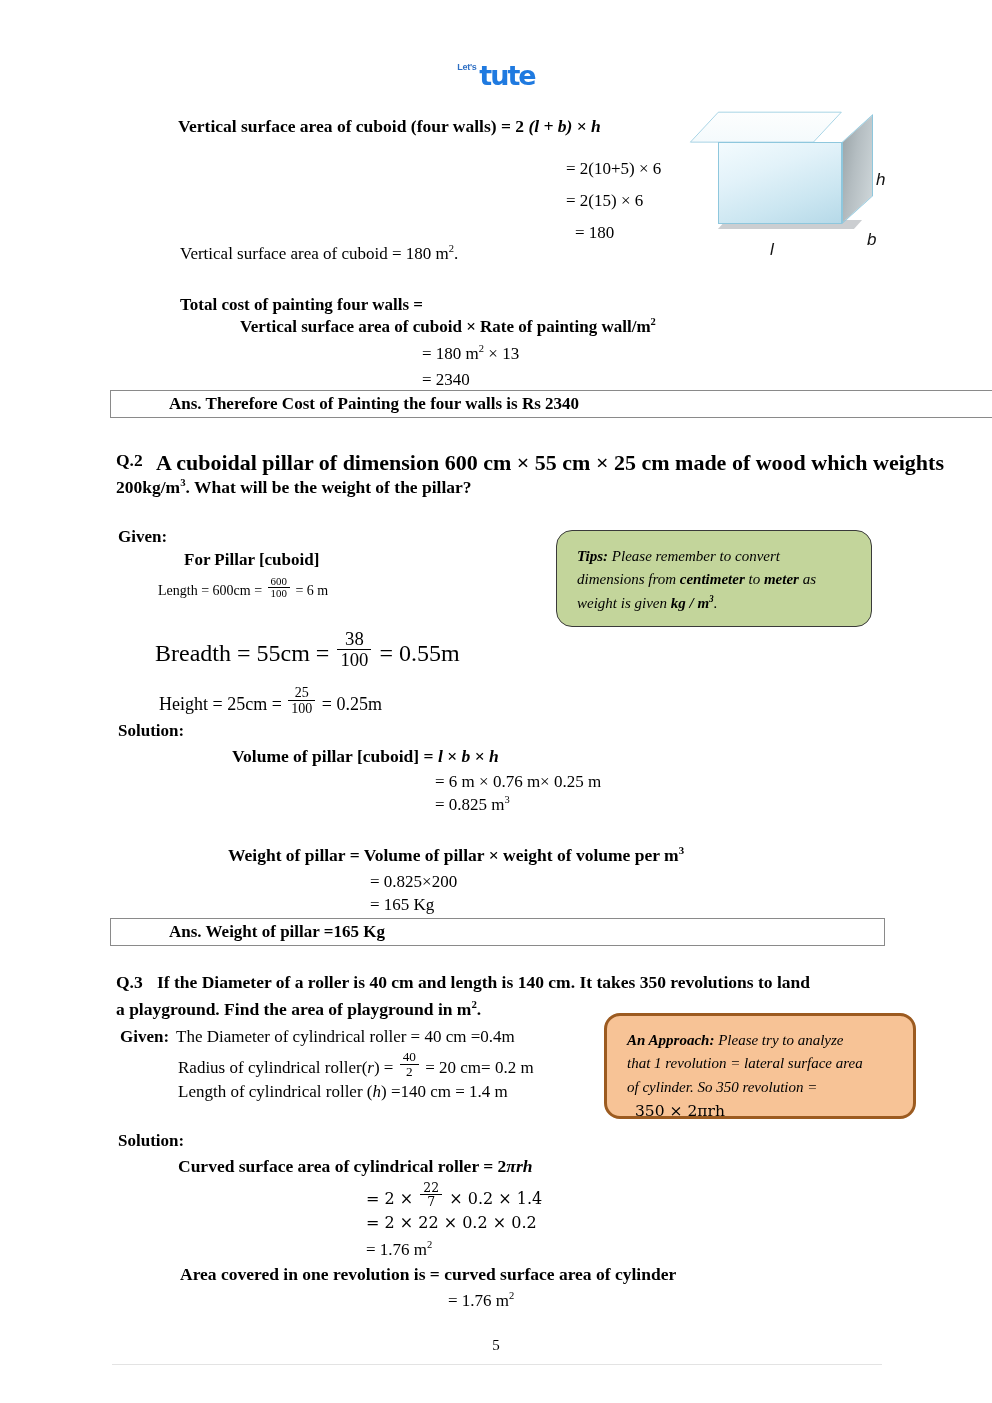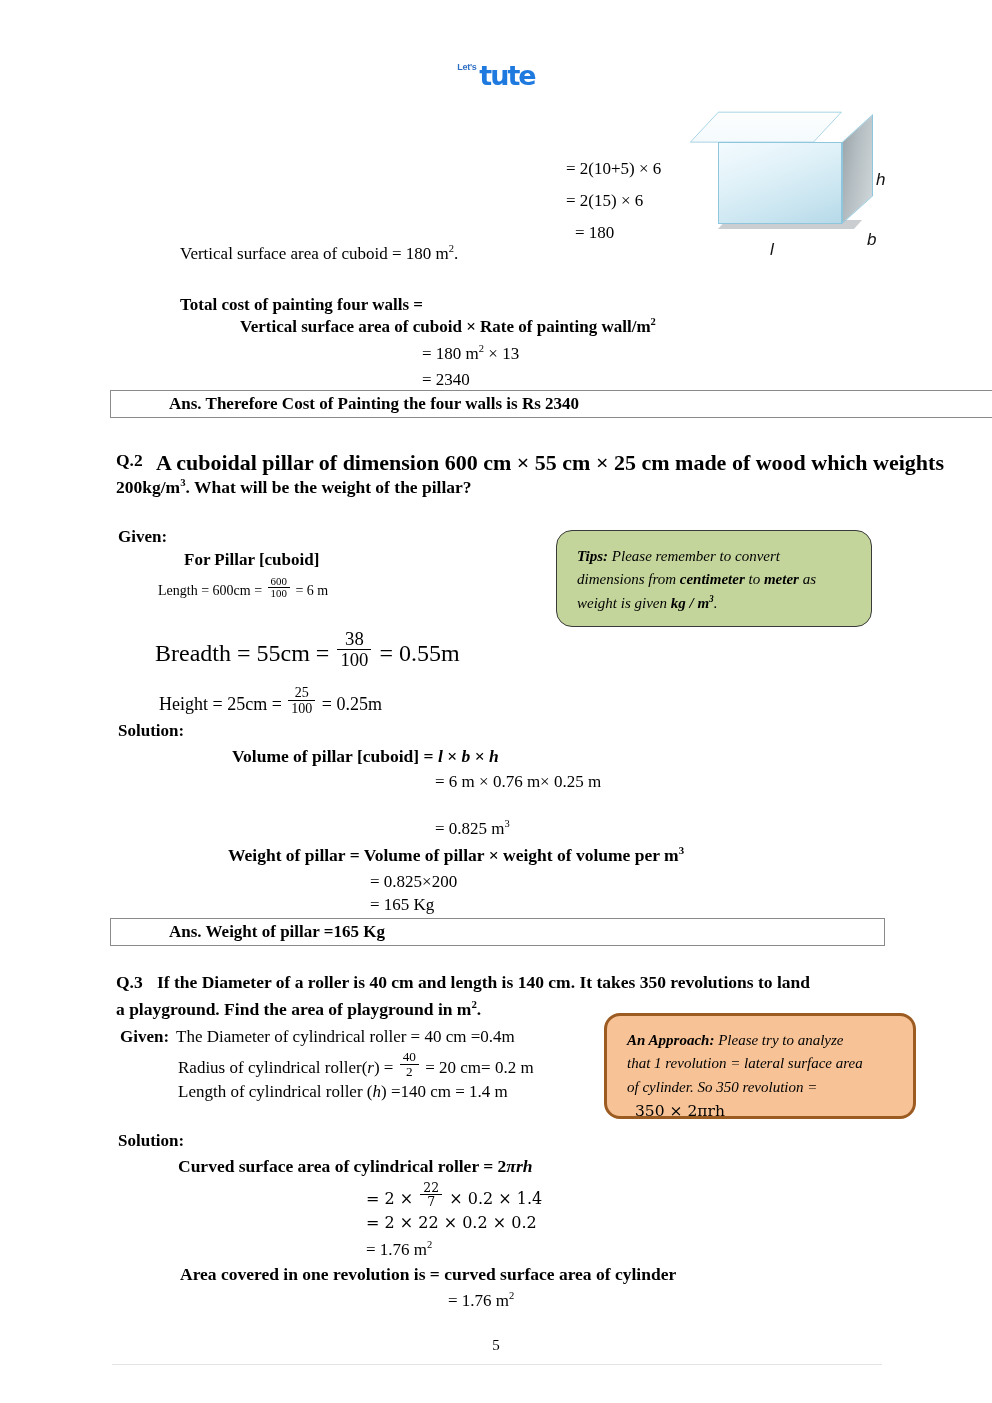--- a/index.html
+++ b/index.html
@@ -214,20 +214,23 @@
 
 <div class="page">
 
   <div class="logo-wrap">
     <div class="logo-inner">
       <span class="logo-lets">Let's</span>
       <span class="logo-tute">tute</span>
     </div>
   </div>
 
+  <div class="t b" style="left:178px; top:118px; font-size:17.5px;">
+    <span>Vertical surface area of cuboid (four walls) = 2 <span class="it" style="font-weight:bold;">(l&nbsp;+&nbsp;b)</span> × <span class="it" style="font-weight:bold;">h</span></span>
+  </div>
 
   <div class="t" style="left:566px; top:160px;">= 2(10+5) × 6</div>
   <div class="t" style="left:566px; top:192px;">= 2(15) × 6</div>
   <div class="t" style="left:575px; top:224px;">= 180</div>
 
   <div class="t" style="left:180px; top:245px;">Vertical surface area of cuboid = 180&nbsp;m<sup>2</sup>.</div>
 
   <div class="t b" style="left:180px; top:296px;">Total cost of painting four walls =</div>
   <div class="t b" style="left:240px; top:318px;">Vertical surface area of cuboid × Rate of painting wall/m<sup>2</sup></div>
   <div class="t" style="left:422px; top:345px;">= 180 m<sup>2</sup> × 13</div>
@@ -291,21 +294,21 @@
     </div>
     <div>
       <span>weight is given </span><b>kg / m<sup>3</sup></b><span>.</span>
     </div>
   </div>
 
   <div class="t b" style="left:118px; top:722px;">Solution:</div>
 
   <div class="t b" style="left:232px; top:748px; font-size:17.5px;">Volume of pillar [cuboid] = <span class="it">l</span> × <span class="it">b</span> × <span class="it">h</span></div>
   <div class="t" style="left:435px; top:773px;">= 6 m × 0.76 m× 0.25 m</div>
-  <div class="t" style="left:435px; top:796px;margin-top:24px;">= 0.825 m<sup>3</sup></div>
+  <div class="t" style="left:435px; top:796px;">= 0.825 m<sup>3</sup></div>
 
   <div class="t b" style="left:228px; top:847px; font-size:17.5px;">Weight of pillar = Volume of pillar × weight of volume per m<sup>3</sup></div>
   <div class="t" style="left:370px; top:873px;">= 0.825×200</div>
   <div class="t" style="left:370px; top:896px;">= 165 Kg</div>
 
   <div class="ansbox" style="left:110px; top:918px; width:775px; height:28px;">
     <span class="label">Ans.  Weight of pillar =165 Kg</span>
   </div>
 
   <div class="t b" style="left:116px; top:974px; font-size:17.5px;">Q.3</div>

